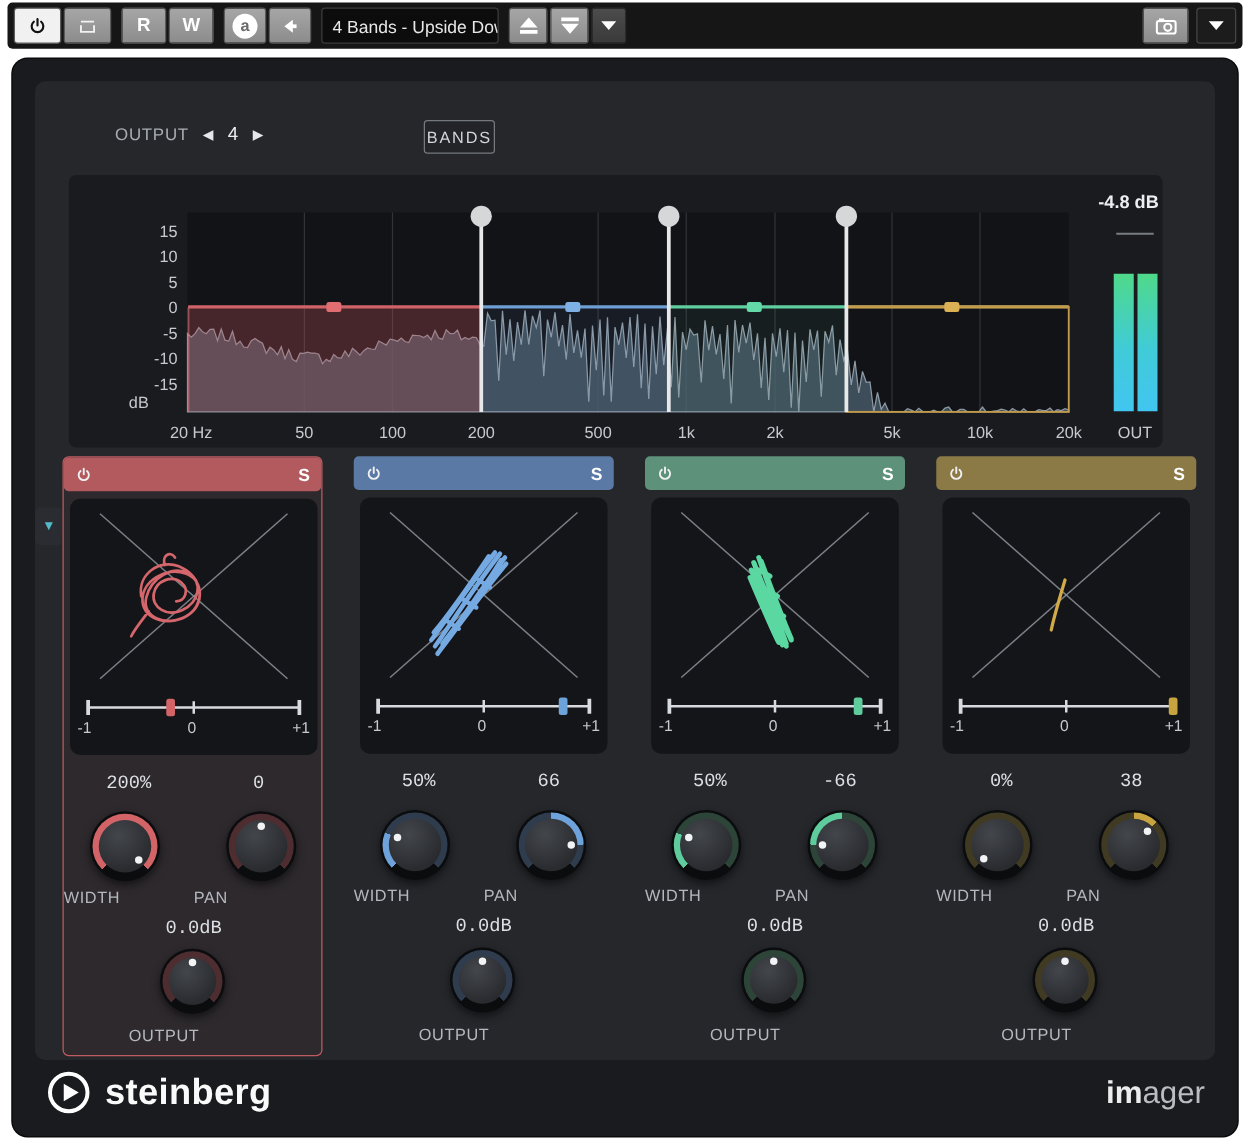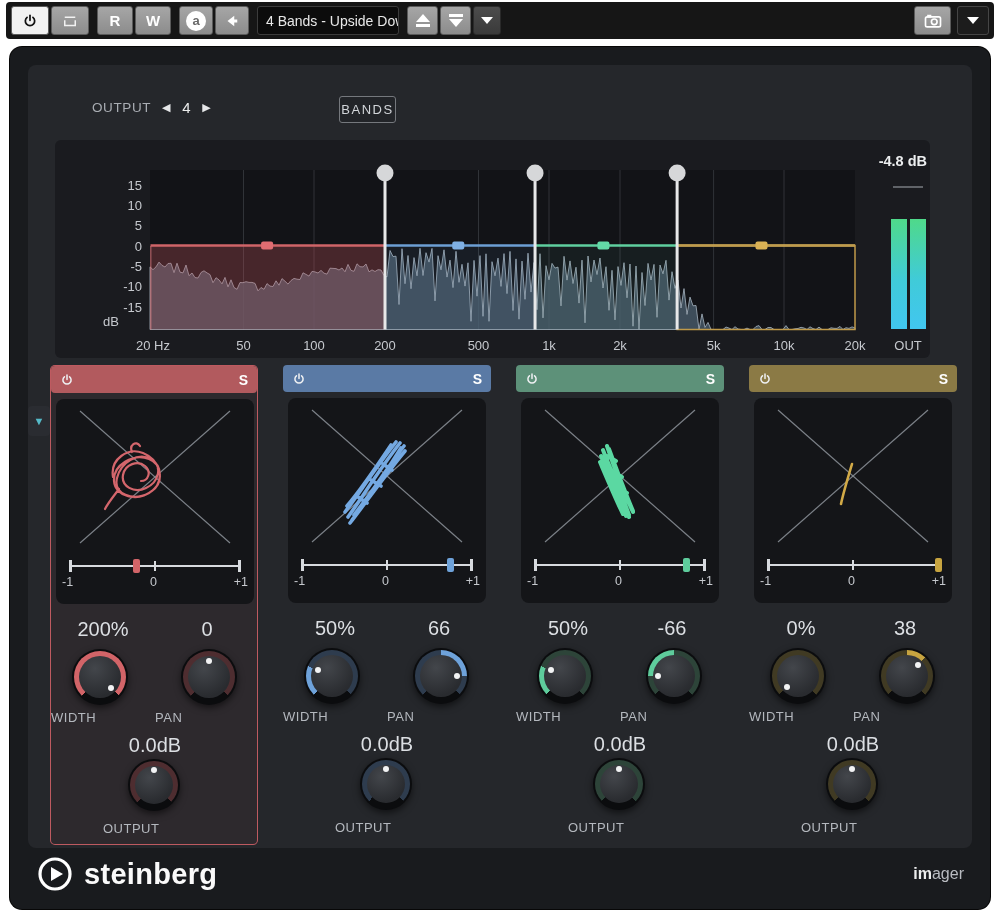--- a/index.html
+++ b/index.html
@@ -75,39 +75,39 @@
   .scope-svg{position:absolute;left:0;top:2px;width:198px;height:152px;}
   .cross{stroke:#8e949b;stroke-width:1.2;opacity:.85;}
   .scale-line{position:absolute;left:14px;right:14px;top:166px;height:2px;background:#d7dade;}
   .tick{position:absolute;width:3px;background:#d7dade;}
   .tick-l{left:13px;top:161px;height:12px;}
   .tick-c{left:98px;top:162px;height:10px;width:2px;}
   .tick-r{right:13px;top:161px;height:12px;}
   .bal-marker{position:absolute;top:160px;width:7px;height:14px;border-radius:2px;background:#999;}
   .scale-labels{position:absolute;left:6px;right:6px;top:176px;display:flex;justify-content:space-between;
                 font-size:12.5px;color:#c6c9ce;}
-  .val{position:absolute;top:252px;width:104px;text-align:center;font-size:20px;color:#dcdfe3;}
+  .val{position:absolute;top:252px;width:104px;text-align:center;font-size:15px;color:#dcdfe3;font-family:Liberation Mono, monospace;}
   .val-width{left:0;}  .val-pan{left:104px;}
   .val-output{left:52px;top:368px;}
   .klabel{position:absolute;top:344px;width:104px;font-size:13px;color:#b4b8be;letter-spacing:.5px;}
   .klabel-width{left:0;} .klabel-pan{left:104px;}
   .klabel-output{left:52px;top:455px;}
   .knob{position:absolute;border-radius:50%;background:#0b0c0e;box-shadow:0 3px 7px rgba(0,0,0,.55);}
   .knob-width{left:21px;top:283px;width:56px;height:56px;}
   .knob-pan{left:130px;top:283px;width:56px;height:56px;}
   .knob-output{left:77px;top:393px;width:52px;height:52px;}
   .knob-ring{position:absolute;inset:2px;border-radius:50%;}
   .knob-face{position:absolute;inset:7px;border-radius:50%;
              background:radial-gradient(circle at 38% 30%,#43464b,#292b2f 72%);}
   .knob-dot{position:absolute;width:6px;height:6px;border-radius:50%;background:#f2f3f4;}
 
   
   .footer{position:absolute;left:0;right:0;bottom:6px;height:58px;display:flex;align-items:center;padding:0 26px;}
   .brand{font-size:29px;font-weight:bold;color:#fafafa;margin-left:10px;letter-spacing:.3px;}
-  .product{margin-left:auto;font-size:16px;color:#b9bcc1;}
+  .product{margin-left:auto;font-size:25px;color:#b9bcc1;}
   .product b{color:#eceded;}
 </style>
 </head>
 <body>
 
 <div class="page">
 
   <div class="toolbar">
     <div class="tgroup">
       <div class="tbtn power">

